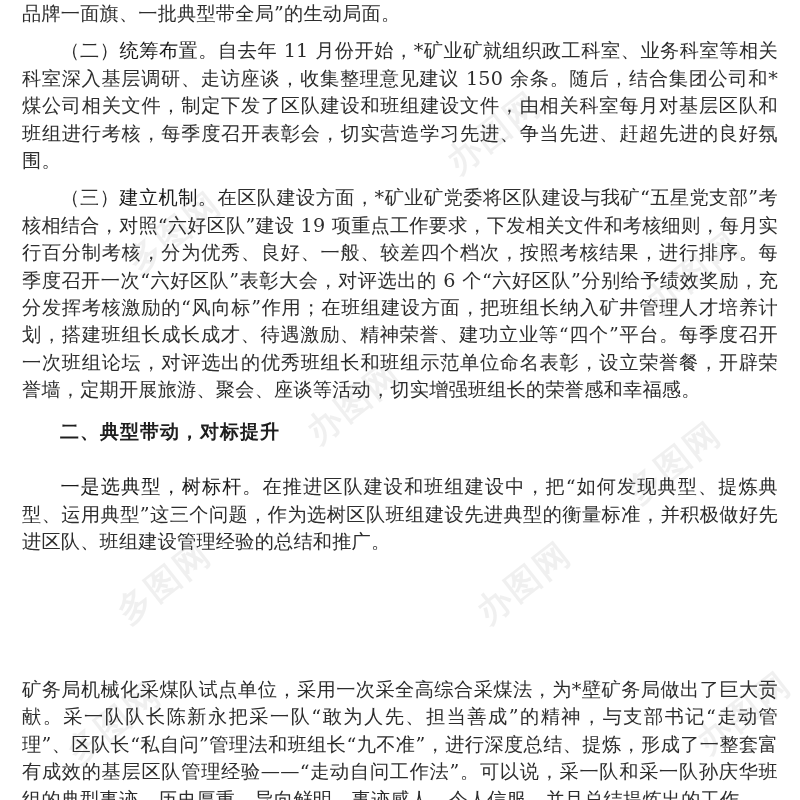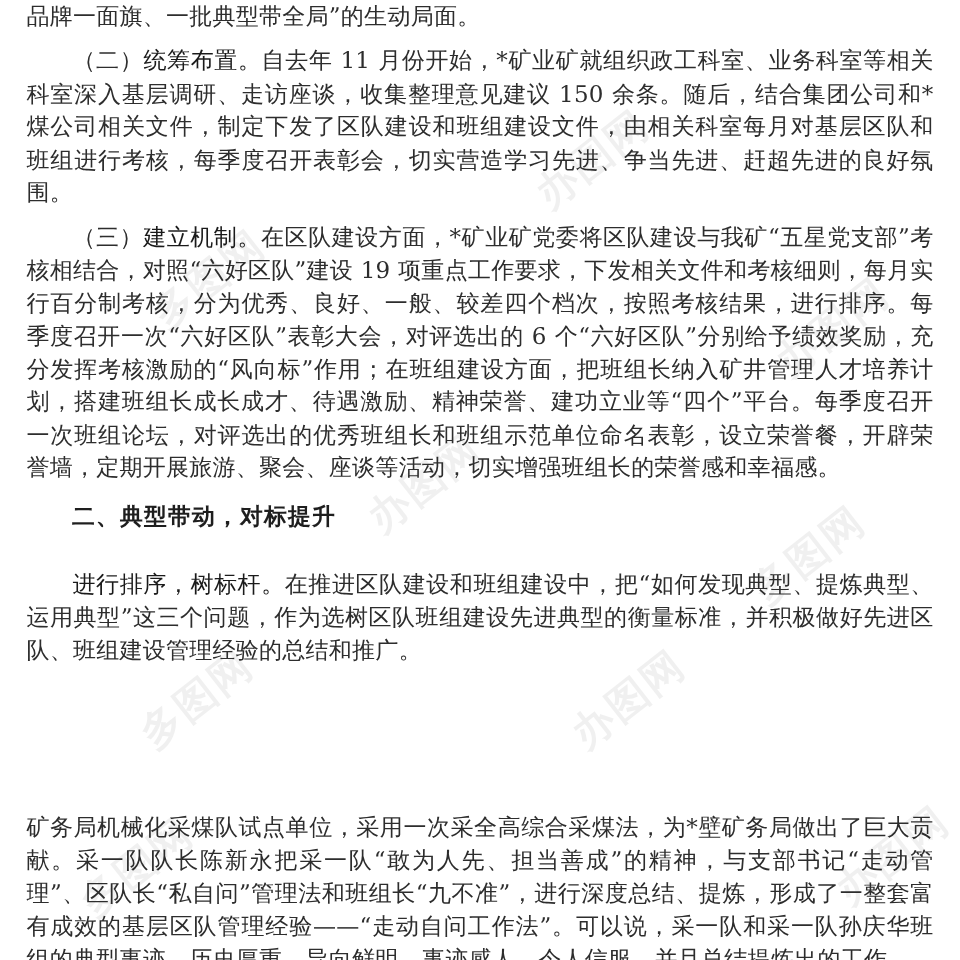--- a/index.html
+++ b/index.html
@@ -102,21 +102,21 @@
 
       <div class="gap-m"></div>
 
       <p class="heading">二、典型带动，对标提升</p>
 
       <div class="gap-m"></div>
 
 
       <div class="gap-m"></div>
 
-      <p class="para"><span class="b">进行排序，树标杆。</span><span>在推进区队建设和班组建设中，把“如何发现典型、提炼典型、运用典型”这三个问题，作为选树区队班组建设先进典型的衡量标准，并积极做好先进区队、班组建设管理经验的总结和推广。</span></p>
+      <p class="para"><span class="b">一是选典型，树标杆。</span><span>在推进区队建设和班组建设中，把“如何发现典型、提炼典型、运用典型”这三个问题，作为选树区队班组建设先进典型的衡量标准，并积极做好先进区队、班组建设管理经验的总结和推广。</span></p>
 
       <div class="gap-m"></div>
 
 
     </div>
   </div>
 
   <div class="sheet" style="top:676px;">
     <div class="block">
       <p class="para noindent"><span>矿务局机械化采煤队试点单位，采用一次采全高综合采煤法，为*壁矿务局做出了巨大贡献。采一队队长陈新永把采一队“敢为人先、担当善成”的精神，与支部书记“走动管理”、区队长“私自问”管理法和班组长“九不准”，进行深度总结、提炼，形成了一整套富有成效的基层区队管理经验——“走动自问工作法”。可以说，采一队和采一队孙庆华班组的典型事迹，历史厚重、导向鲜明，事迹感人、令人信服，并且总结提炼出的工作</span></p>

